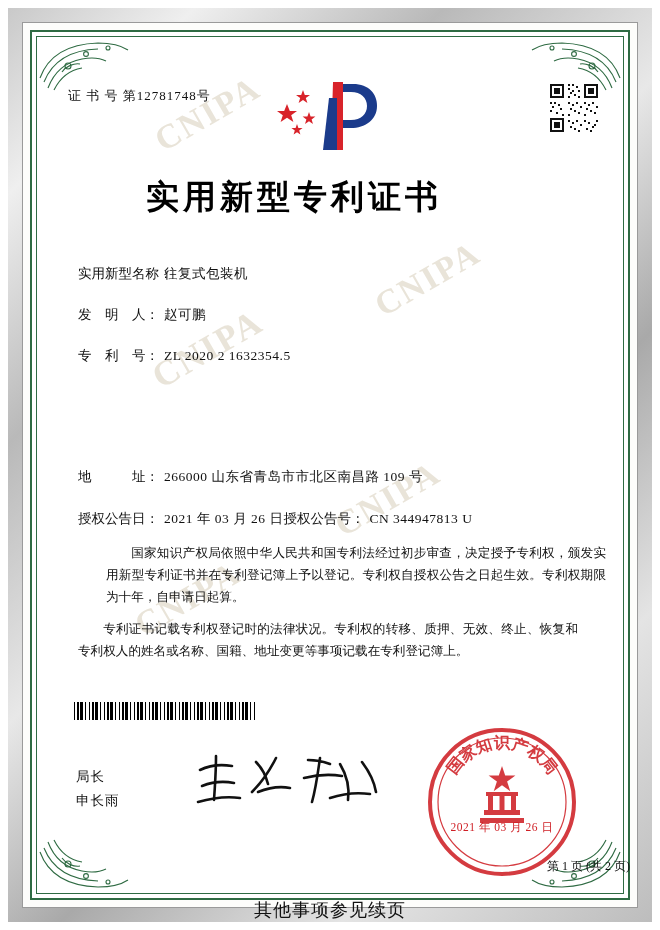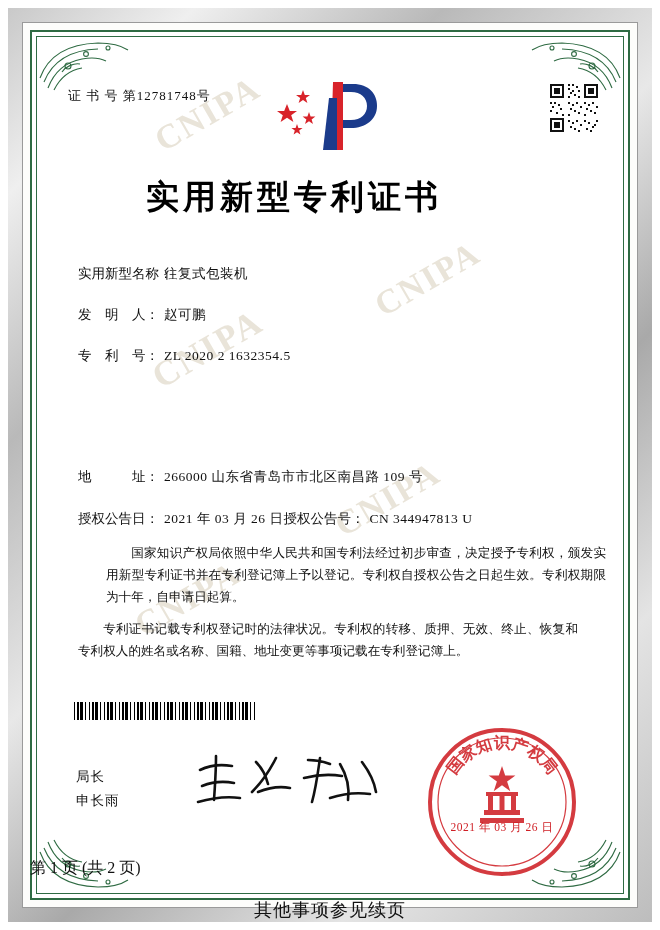--- a/index.html
+++ b/index.html
@@ -235,22 +235,22 @@
     font-size: 11.5px;
     letter-spacing: 0.5px;
     font-family: "Liberation Serif", serif;
   }
 
   .page-no {
     position: absolute;
     left: 0;
     top: 828px;
     width: 600px;
-    text-align: left;
-    font-size: 16px;
+    text-align: right;
+    font-size: 12px;
     color: #111;
   }
 
   .footnote {
     position: absolute;
     left: 0;
     top: 898px;
     width: 660px;
     text-align: center;
     font-size: 18px;

